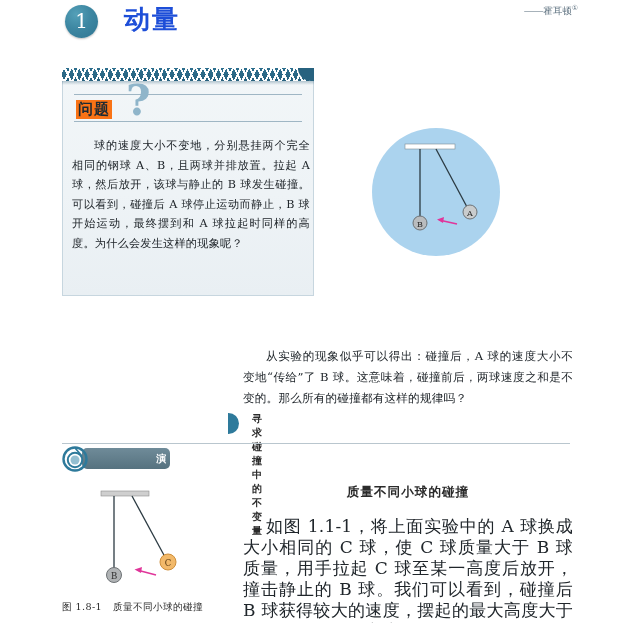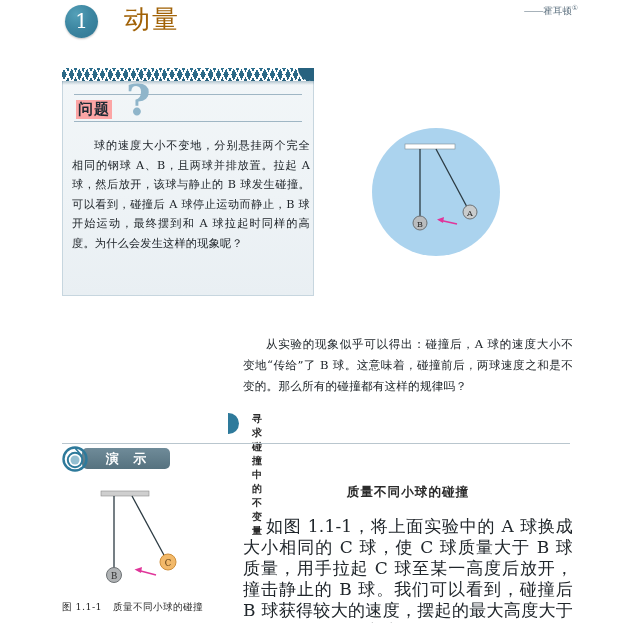--- a/index.html
+++ b/index.html
@@ -18,23 +18,23 @@
   .chapter-circle{
     position:absolute;left:65px;top:5px;width:33px;height:33px;
     border-radius:50%;
     background:radial-gradient(circle at 34% 28%,#54a0b8 0%,#3d87a2 45%,#2f7491 100%);
     color:#fff;font-size:20px;line-height:33px;text-align:center;
     font-family:"DejaVu Serif","Liberation Serif",serif;
     box-shadow:0 1px 2px rgba(0,0,0,.25);
   }
   .chapter-title{
     position:absolute;left:124px;top:2px;
-    font-size:26px;font-weight:400;letter-spacing:2px;
-    font-family:"DejaVu Serif","Liberation Serif",serif;
-    color:#a16207;
+    font-size:26px;font-weight:700;letter-spacing:2px;
+    font-family:"DejaVu Serif","Liberation Serif",serif;
+    color:#1d4ed8;
   }
   .attribution{
     position:absolute;right:62px;top:4px;
     font-size:9.5px;color:#5b6f7e;white-space:nowrap;
     font-family:Liberation Serif, serif;
   }
   .attribution sup{font-size:7px;vertical-align:super;}
 
   
   .qbox{
@@ -58,21 +58,21 @@
   }
   .qribbon-shadow{
     position:absolute;left:62px;top:81px;width:252px;height:4px;
     background:linear-gradient(180deg,rgba(40,90,115,.32),rgba(40,90,115,0));
   }
   .qhead{position:absolute;left:74px;top:92px;width:230px;height:34px;}
   .qhead-rule-top{position:absolute;left:0;top:2px;width:228px;height:1px;background:#9fb6c4;}
   .qhead-rule-bot{position:absolute;left:0;top:29px;width:228px;height:1px;background:#9fb6c4;}
   .qhead-label{
     position:absolute;left:2px;top:8px;font-size:15px;font-weight:700;
-    color:#1d2a33;letter-spacing:1px;background:#fca5a5;padding:0 2px;
+    color:#1d2a33;letter-spacing:1px;background:#f97316;padding:0 2px;
   }
   .qmark{
     position:absolute;left:52px;top:-12px;font-size:42px;font-weight:700;
     color:#8fb5ca;font-family:"DejaVu Serif","Liberation Serif",serif;
     line-height:1;
   }
   .qtext{
     position:absolute;left:72px;top:136px;width:238px;
     font-size:11.2px;line-height:19.6px;color:#20262b;
     font-family:"DejaVu Serif","Liberation Serif",serif;
@@ -81,21 +81,21 @@
 
   
   .illus1{position:absolute;left:372px;top:128px;width:128px;height:128px;}
   .illus1-disc{
     position:absolute;left:0;top:0;width:128px;height:128px;border-radius:50%;
     background:#abd3ee;
   }
 
   
   .mid-para{
-    position:absolute;left:243px;top:334px;width:330px;
+    position:absolute;left:243px;top:346px;width:330px;
     font-size:11.6px;line-height:21px;color:#20262b;
     font-family:"DejaVu Serif","Liberation Serif",serif;
     text-indent:23px;text-align:justify;letter-spacing:.2px;
   }
 
   
   .sec-head{position:absolute;left:228px;top:411px;height:26px;}
   .sec-bullet{
     position:absolute;left:0;top:2px;width:11px;height:21px;
     background:#2e7a9b;
@@ -109,22 +109,23 @@
 
   
   .demo{position:absolute;left:62px;top:446px;width:110px;height:26px;}
   .demo-pill{
     position:absolute;left:20px;top:2px;width:88px;height:21px;
     border-radius:5px;
     background:linear-gradient(180deg,#6f8b99 0%,#56727f 100%);
   }
   .demo-pill-label{
     position:absolute;left:0;top:0;width:88px;height:21px;line-height:21px;
-    text-align:center;color:#fff;font-size:13px;font-weight:700;letter-spacing:5px;
+    text-align:center;color:#fff;font-size:10px;font-weight:700;letter-spacing:5px;
     text-indent:5px;
+    padding-left:47px;
   }
   .demo-rule{position:absolute;left:62px;top:443px;width:508px;height:1px;background:#b9c6ce;}
 
   
   .illus2{position:absolute;left:68px;top:487px;width:165px;height:105px;}
   .fig-caption{
     position:absolute;left:62px;top:601px;
     font-size:9.6px;color:#2a2a2a;letter-spacing:.4px;
     font-family:"DejaVu Serif","Liberation Serif",serif;
   }
@@ -216,19 +217,19 @@
       <circle cx="100" cy="75" r="8" fill="#f2b96a" stroke="#cf8f3a" stroke-width="1"></circle>
       <text x="100" y="78.8" font-size="8.5" text-anchor="middle" fill="#5a3a10" font-family="DejaVu Serif, serif">C</text>
       <g>
         <line x1="88" y1="88" x2="69" y2="83" stroke="#e0369a" stroke-width="1.6"></line>
         <polygon points="66.5,82.4 74,80 73,86" fill="#e0369a"></polygon>
       </g>
     </svg>
   </div>
 
   <div class="fig-caption">
-    <span class="num">图 1.1-1</span><span>质量不同小球的碰撞</span>
+    <span class="num">图 1.8-1</span><span>质量不同小球的碰撞</span>
   </div>
 
   <div class="sub-head">质量不同小球的碰撞</div>
   <div class="bot-para">如图 1.1-1，将上面实验中的 A 球换成大小相同的 C 球，使 C 球质量大于 B 球质量，用手拉起 C 球至某一高度后放开，撞击静止的 B 球。我们可以看到，碰撞后 B 球获得较大的速度，摆起的最大高度大于 C 球被拉起时的高度。</div>
 
 </div>
 
 </body></html>

